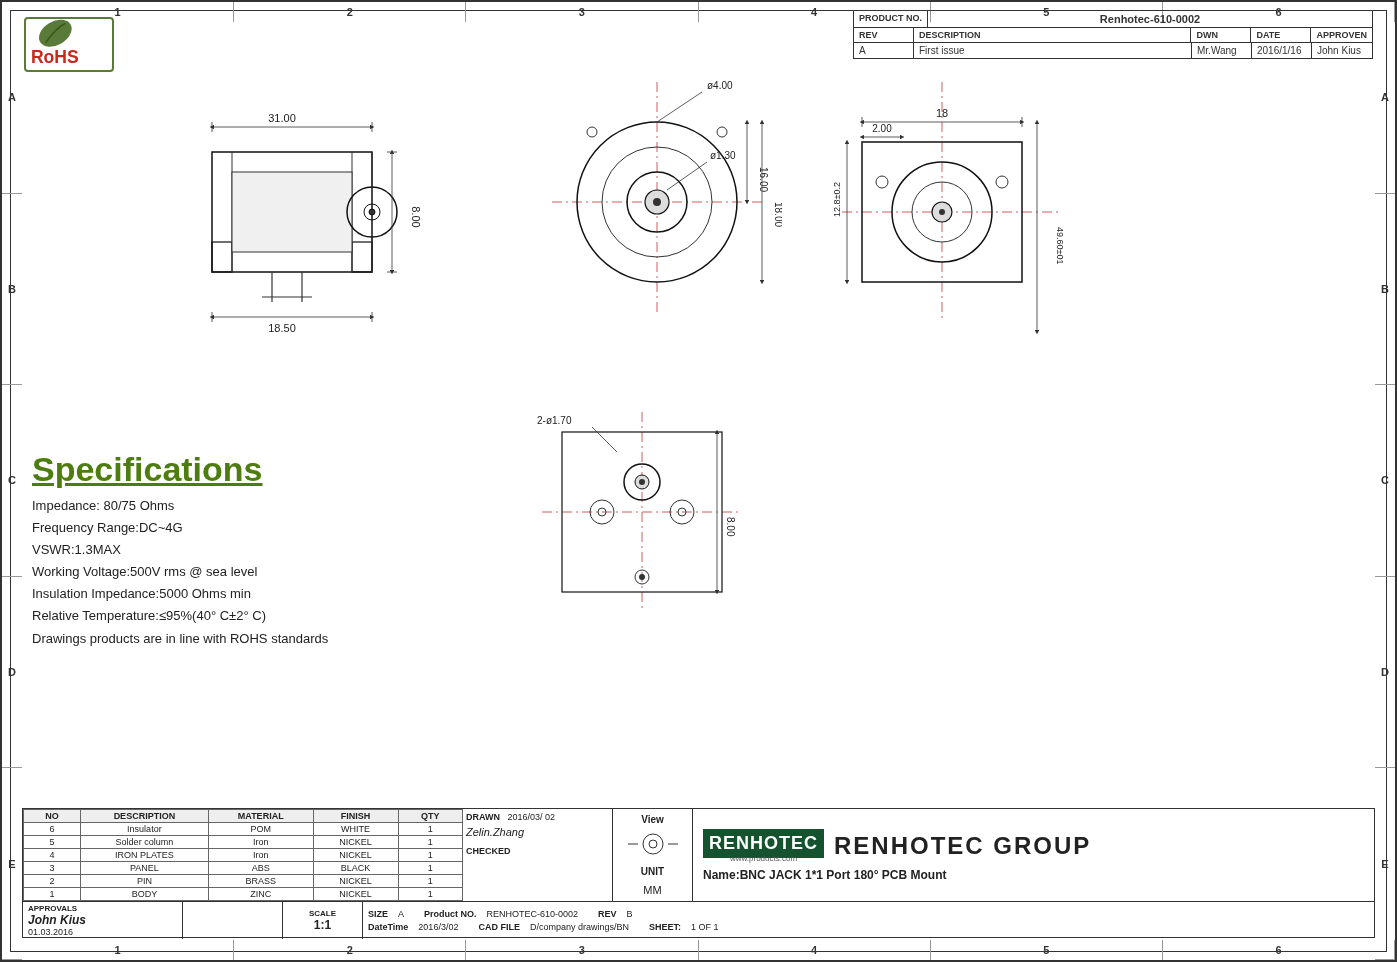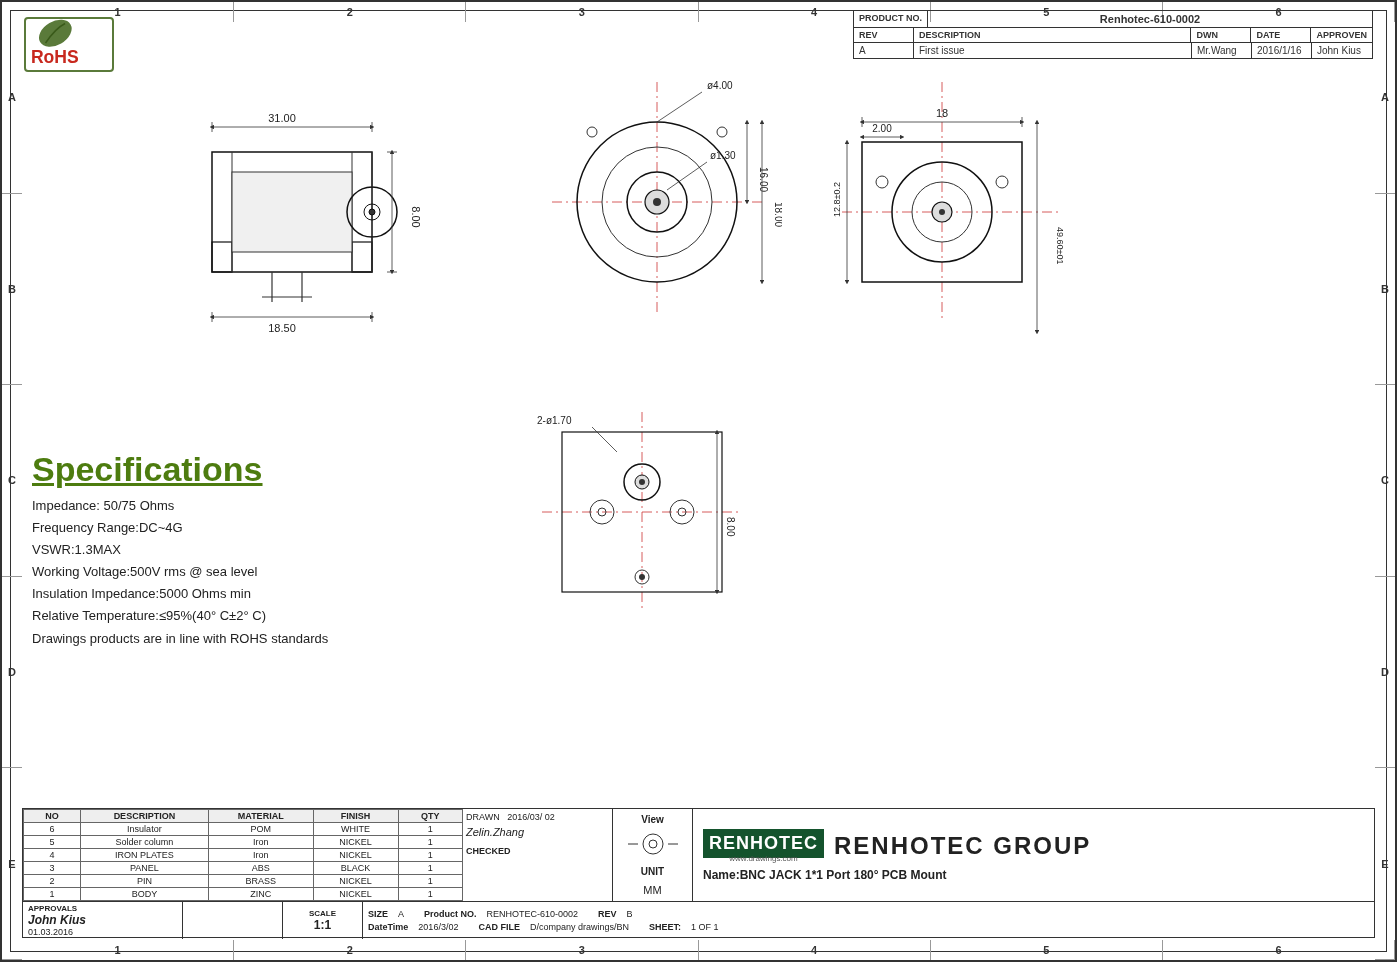--- a/index.html
+++ b/index.html
@@ -537,21 +537,21 @@
       <text x="5" y="22" font-size="10" fill="#222" font-family="Arial">2-ø1.70</text>
 
       <line x1="185" y1="30" x2="185" y2="190" stroke="#333" stroke-width="0.8" marker-start="url(#arr8)" marker-end="url(#arr7)"></line>
       <text x="195" y="115" font-size="10" fill="#222" font-family="Arial" transform="rotate(90 195 115)">8.00</text>
     </svg>
   </div>
 
   <div class="specs-section">
     <div class="specs-title">Specifications</div>
     <ul class="specs-list">
-      <li>Impedance: 50/75 Ohms</li>
+      <li>Impedance: 80/75 Ohms</li>
       <li>Frequency Range:DC~4G</li>
       <li>VSWR:1.3MAX</li>
       <li>Working Voltage:500V rms @ sea level</li>
       <li>Insulation Impedance:5000 Ohms min</li>
       <li>Relative Temperature:≤95%(40° C±2° C)</li>
       <li>Drawings products are in line with ROHS standards</li>
     </ul>
   </div>
 
   <div class="bottom-block">
@@ -609,21 +609,21 @@
             <td>NICKEL</td>
             <td>1</td>
           </tr>
         </tbody>
           </table>
       </div>
 
 
       <div class="drawn-checked">
         <div style="margin-bottom:4px;">
-          <span style="font-weight:normal;">DRAWN</span>
+          <span style="font-weight:bold;">DRAWN</span>
           <span style="margin-left:5px;">2016/03/</span>
           <span>02</span>
         </div>
         <div style="font-style:italic; font-size:11px;">Zelin.Zhang</div>
         <div style="margin-top:8px; font-weight:bold;">CHECKED</div>
       </div>
 
       <div class="view-unit">
         <div style="font-weight:bold; font-size:10px;">View</div>
         <div>
@@ -636,21 +636,21 @@
           </svg>
         </div>
         <div style="font-weight:bold; font-size:10px;">UNIT</div>
         <div style="font-size:11px;">MM</div>
       </div>
 
       <div class="renhotec-logo-block">
         <div class="renhotec-brand">
           <div style="display:flex; flex-direction:column; align-items:center;">
             <div class="brand-box">RENHOTEC</div>
-            <div class="brand-website">www.drawings.com</div>
+            <div class="brand-website">www.products.com</div>
           </div>
           <div class="brand-name-large">RENHOTEC GROUP</div>
         </div>
         <div class="part-name">Name:BNC JACK 1*1 Port 180° PCB Mount</div>
       </div>
     </div>
 
     <div class="bottom-block-footer">
 
       <div class="footer-cell" style="flex: 0 0 160px;">

